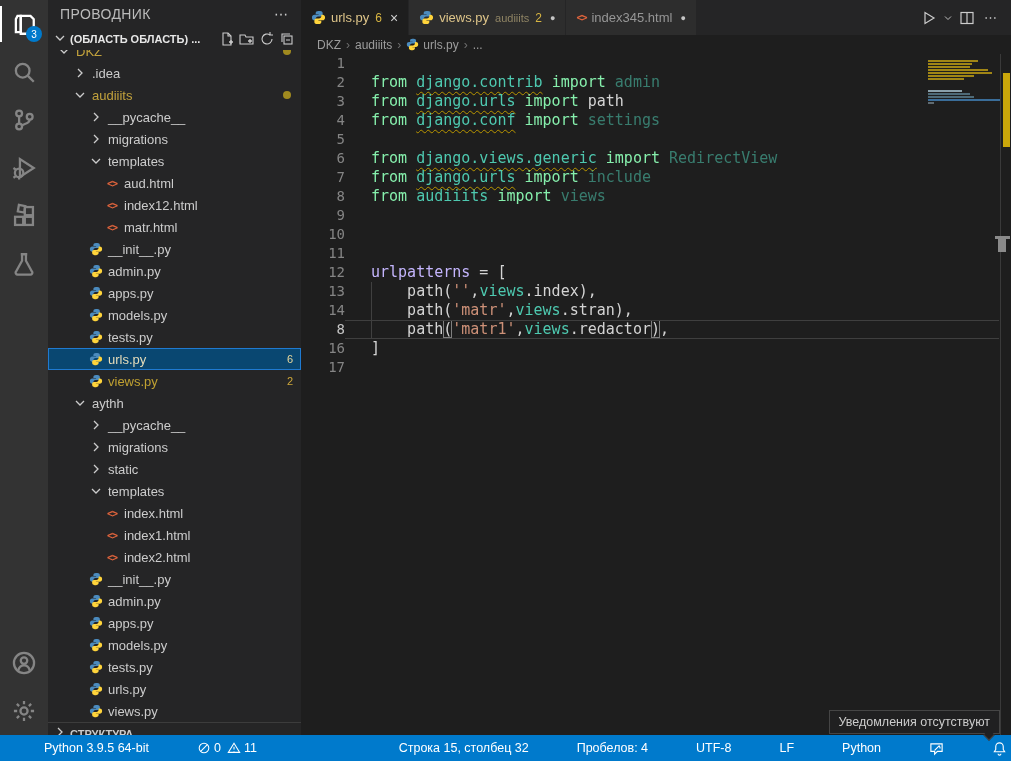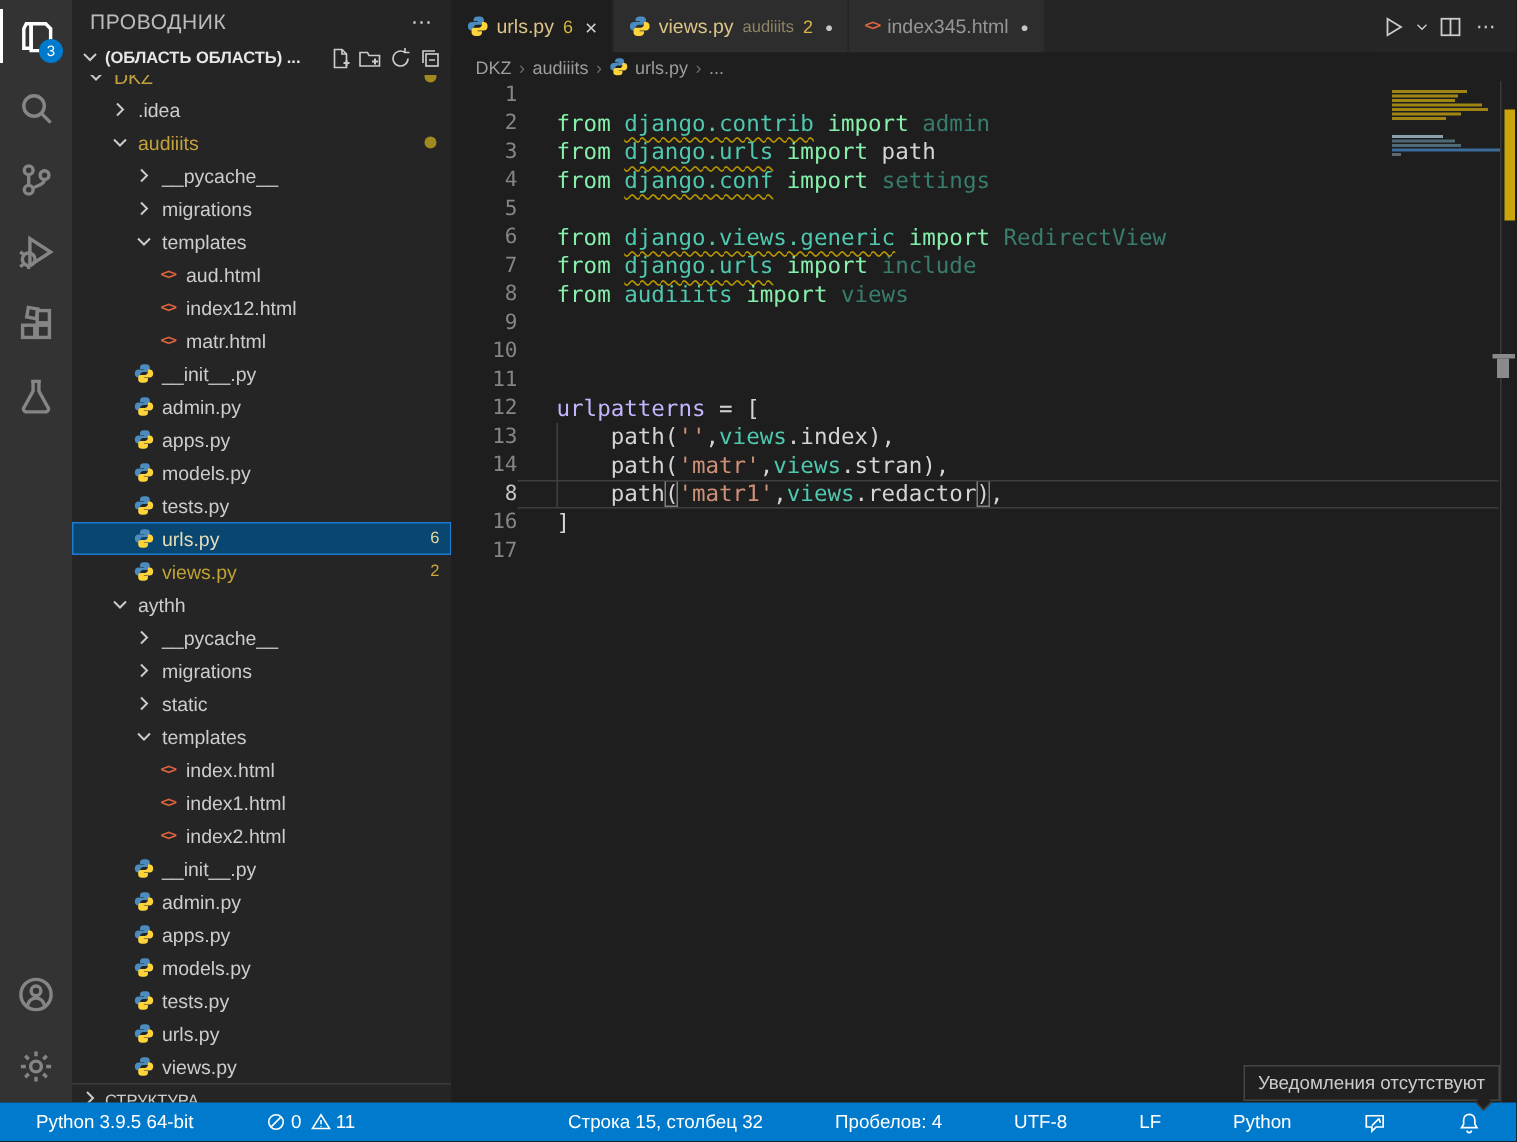--- a/index.html
+++ b/index.html
@@ -37,21 +37,21 @@
   .tone-warn{color:#c0a131;}
   .tone-warn-strong{color:#e6ddba;}
   .t-dot{position:absolute;right:10px;width:8px;height:8px;border-radius:4px;background:#a08a1f;}
   .t-badge{position:absolute;right:8px;font-size:11px;color:#cfa83a;}
   .trow.selected .t-badge{color:#e8d89c;}
   .chev svg{stroke:#cccccc;fill:none;stroke-width:1.3;}
   .html-glyph{color:#e0643c;font-weight:bold;font-size:10px;letter-spacing:-1px;font-family:"DejaVu Sans Mono",monospace;}
   #structure-row{position:absolute;left:0;right:0;bottom:0;height:13px;}
   #structure-inner{position:absolute;left:0;right:0;bottom:-9px;height:22px;display:flex;align-items:center;
     border-top:1px solid #3c3c3c;background:#252526;padding-left:4px;}
-  #structure-label{font-weight:normal;font-size:11px;color:#cccccc;margin-left:2px;}
+  #structure-label{font-weight:bold;font-size:11px;color:#cccccc;margin-left:2px;}
 
   
   #editor{position:absolute;left:301px;top:0;width:710px;height:735px;background:#1e1e1e;}
   #tabbar{position:absolute;left:0;top:0;right:0;height:35px;background:#252526;display:flex;}
   .tab{height:35px;display:flex;align-items:center;padding:0 10px;background:#2d2d2d;border-right:1px solid #252526;
     color:#969696;cursor:pointer;white-space:nowrap;}
   .tab.active{background:#1e1e1e;}
   .tab .t-ico{margin-right:5px;display:flex;}
   .tab .t-label{}
   .tab .t-desc{font-size:11px;color:#8f8464;margin-left:6px;}
@@ -90,21 +90,21 @@
   .mm-row{position:absolute;left:0;height:2.4px;}
   #overview{position:absolute;right:0;top:54px;width:11px;bottom:0;border-left:1px solid #3a3a3a;}
   #ov-warn{position:absolute;left:2px;top:19px;width:7px;height:74px;background:#caa60a;}
   #scroll-thumb{position:absolute;right:1px;top:182px;}
   #scroll-thumb .tt{width:15px;height:3px;background:#8a8a8a;}
   #scroll-thumb .ts{width:8px;height:13px;background:#8a8a8a;margin-left:3px;}
 
   
   #statusbar{position:absolute;left:0;right:0;bottom:0;height:26px;background:#007acc;color:#ffffff;
     display:flex;align-items:center;font-size:12.5px;}
-  .sb-item{padding:0 24px;height:100%;display:flex;align-items:center;cursor:pointer;white-space:nowrap;}
+  .sb-item{padding:0 4px;height:100%;display:flex;align-items:center;cursor:pointer;white-space:nowrap;margin-left:40px;}
   .sb-item svg{stroke:#ffffff;fill:none;stroke-width:1.2;}
   .sb-gap{flex:1;}
   .sb-num{margin:0 6px 0 3px;}
 
   
   #notif-tip{position:absolute;right:11px;bottom:27px;background:#202021;border:1px solid #454545;
     color:#cccccc;font-size:12.5px;padding:4px 9px;z-index:5;}
   #notif-arrow{position:absolute;right:18px;bottom:22px;width:8px;height:8px;background:#202021;
     border-right:1px solid #454545;border-bottom:1px solid #454545;transform:rotate(45deg);z-index:6;}
 </style>

